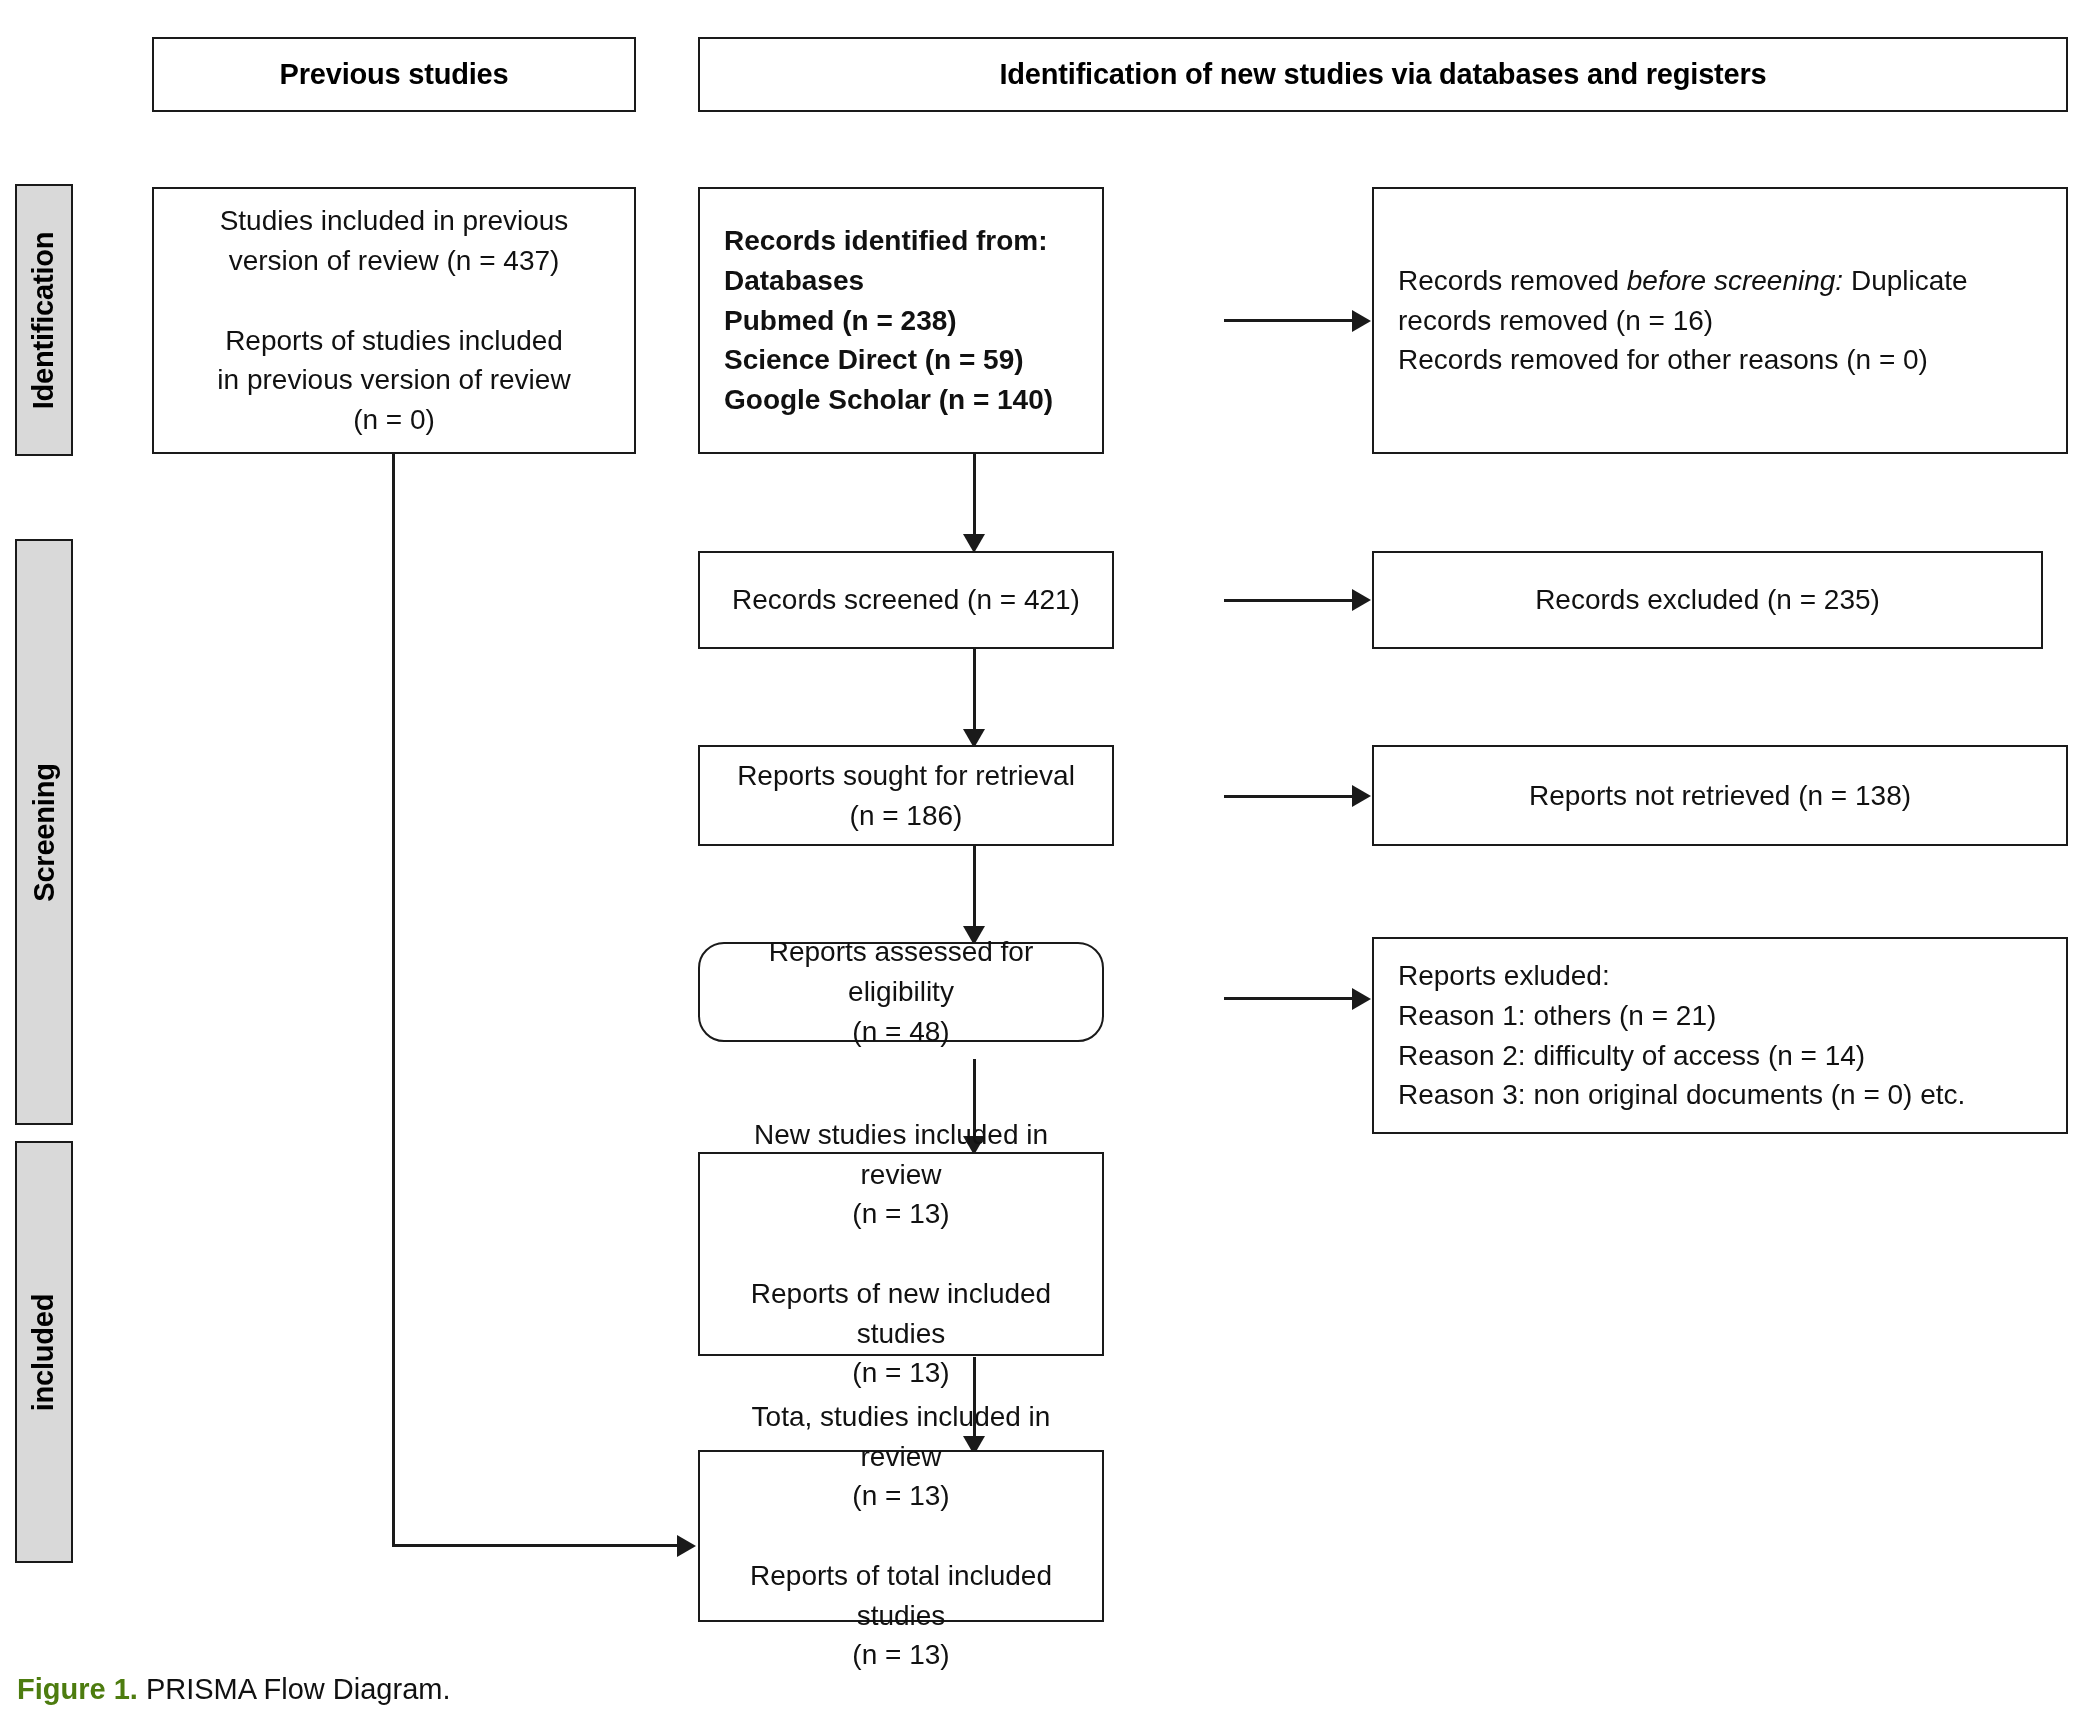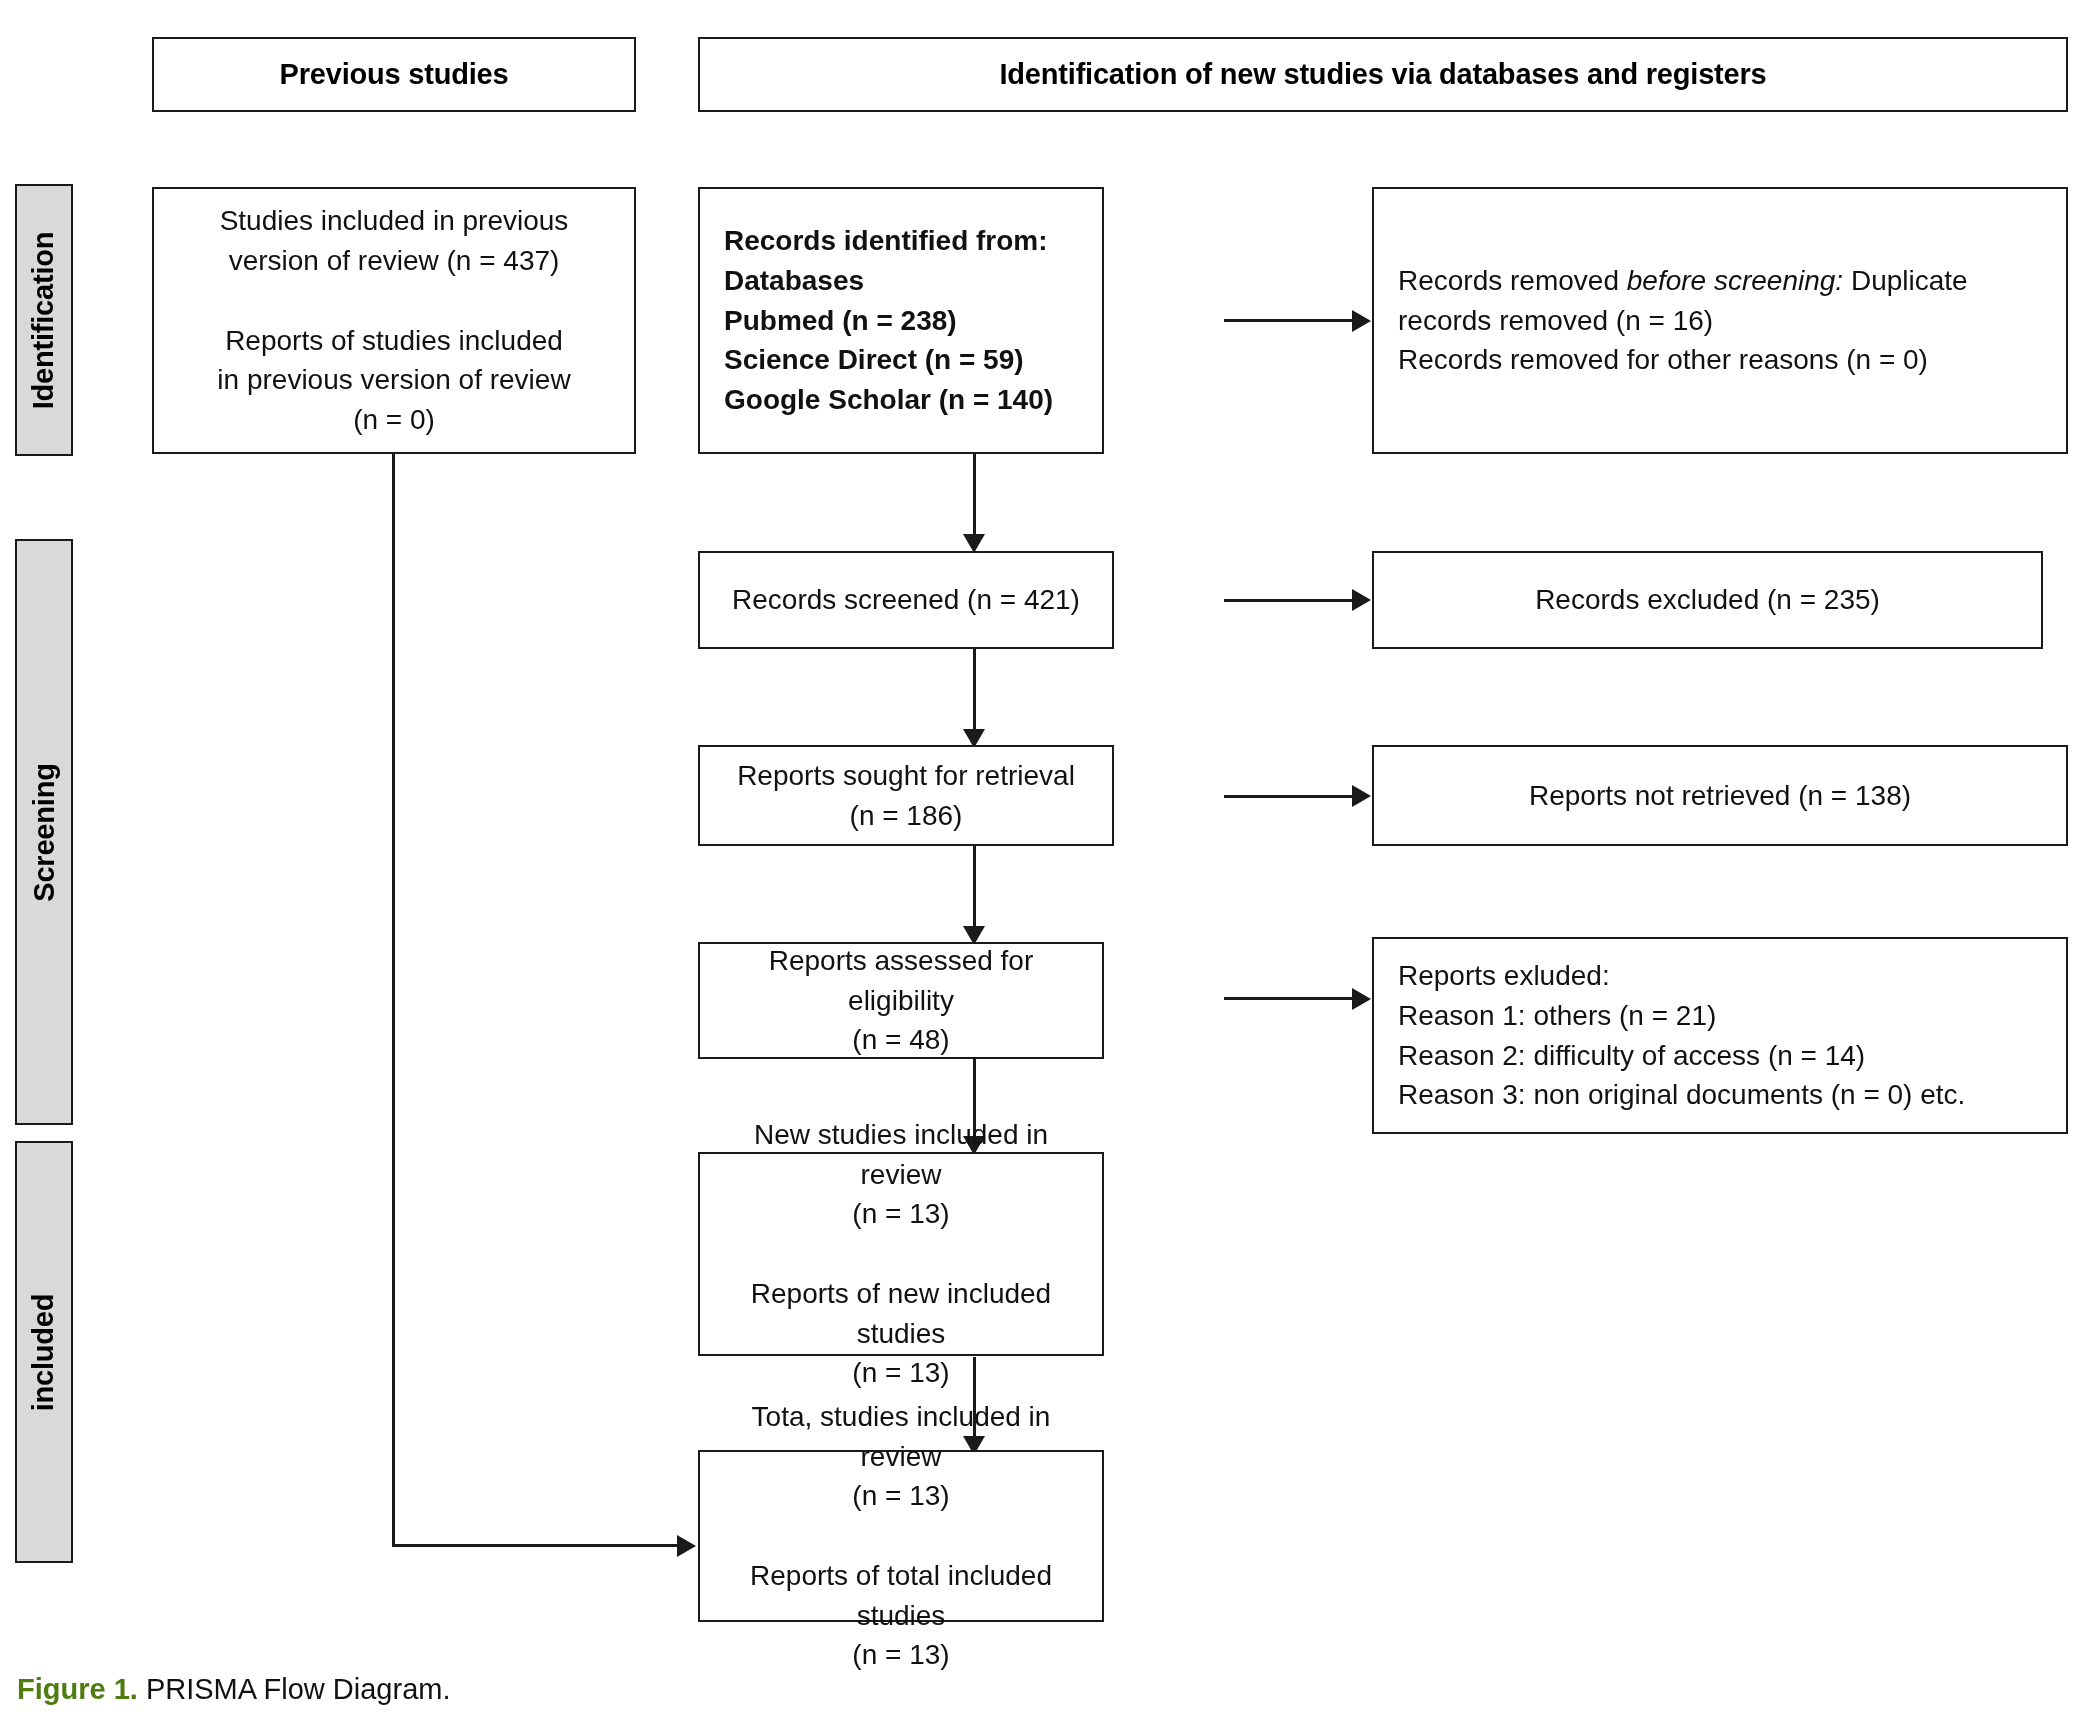--- a/index.html
+++ b/index.html
@@ -197,21 +197,21 @@
   <div class="box center" style="left:1372px; top:745px; width:696px; height:101px;">
     <span class="txt">Reports not retrieved (n = 138)</span>
   </div>
 
   <div class="hline" style="left:1224px; top:795px; width:131px;"></div>
   <div class="arrow-right" style="left:1352px; top:785px;"></div>
 
   <div class="vline" style="left:973px; top:846px; height:82px;"></div>
   <div class="arrow-down" style="left:963px; top:926px;"></div>
 
-  <div class="box center" style="left:698px; top:942px; width:406px; height:117px;">
+  <div class="box center" style="left:698px; top:942px; width:406px; height:100px;border-radius:26px;">
     <span class="txt">Reports assessed for eligibility
 (n = 48)</span>
   </div>
 
   <div class="box left" style="left:1372px; top:937px; width:696px; height:197px;">
     <span class="txt">Reports exluded:
     Reason 1: others (n = 21)
     Reason 2: difficulty of access (n = 14)
     Reason 3: non original documents (n = 0) etc.</span>
   </div>

